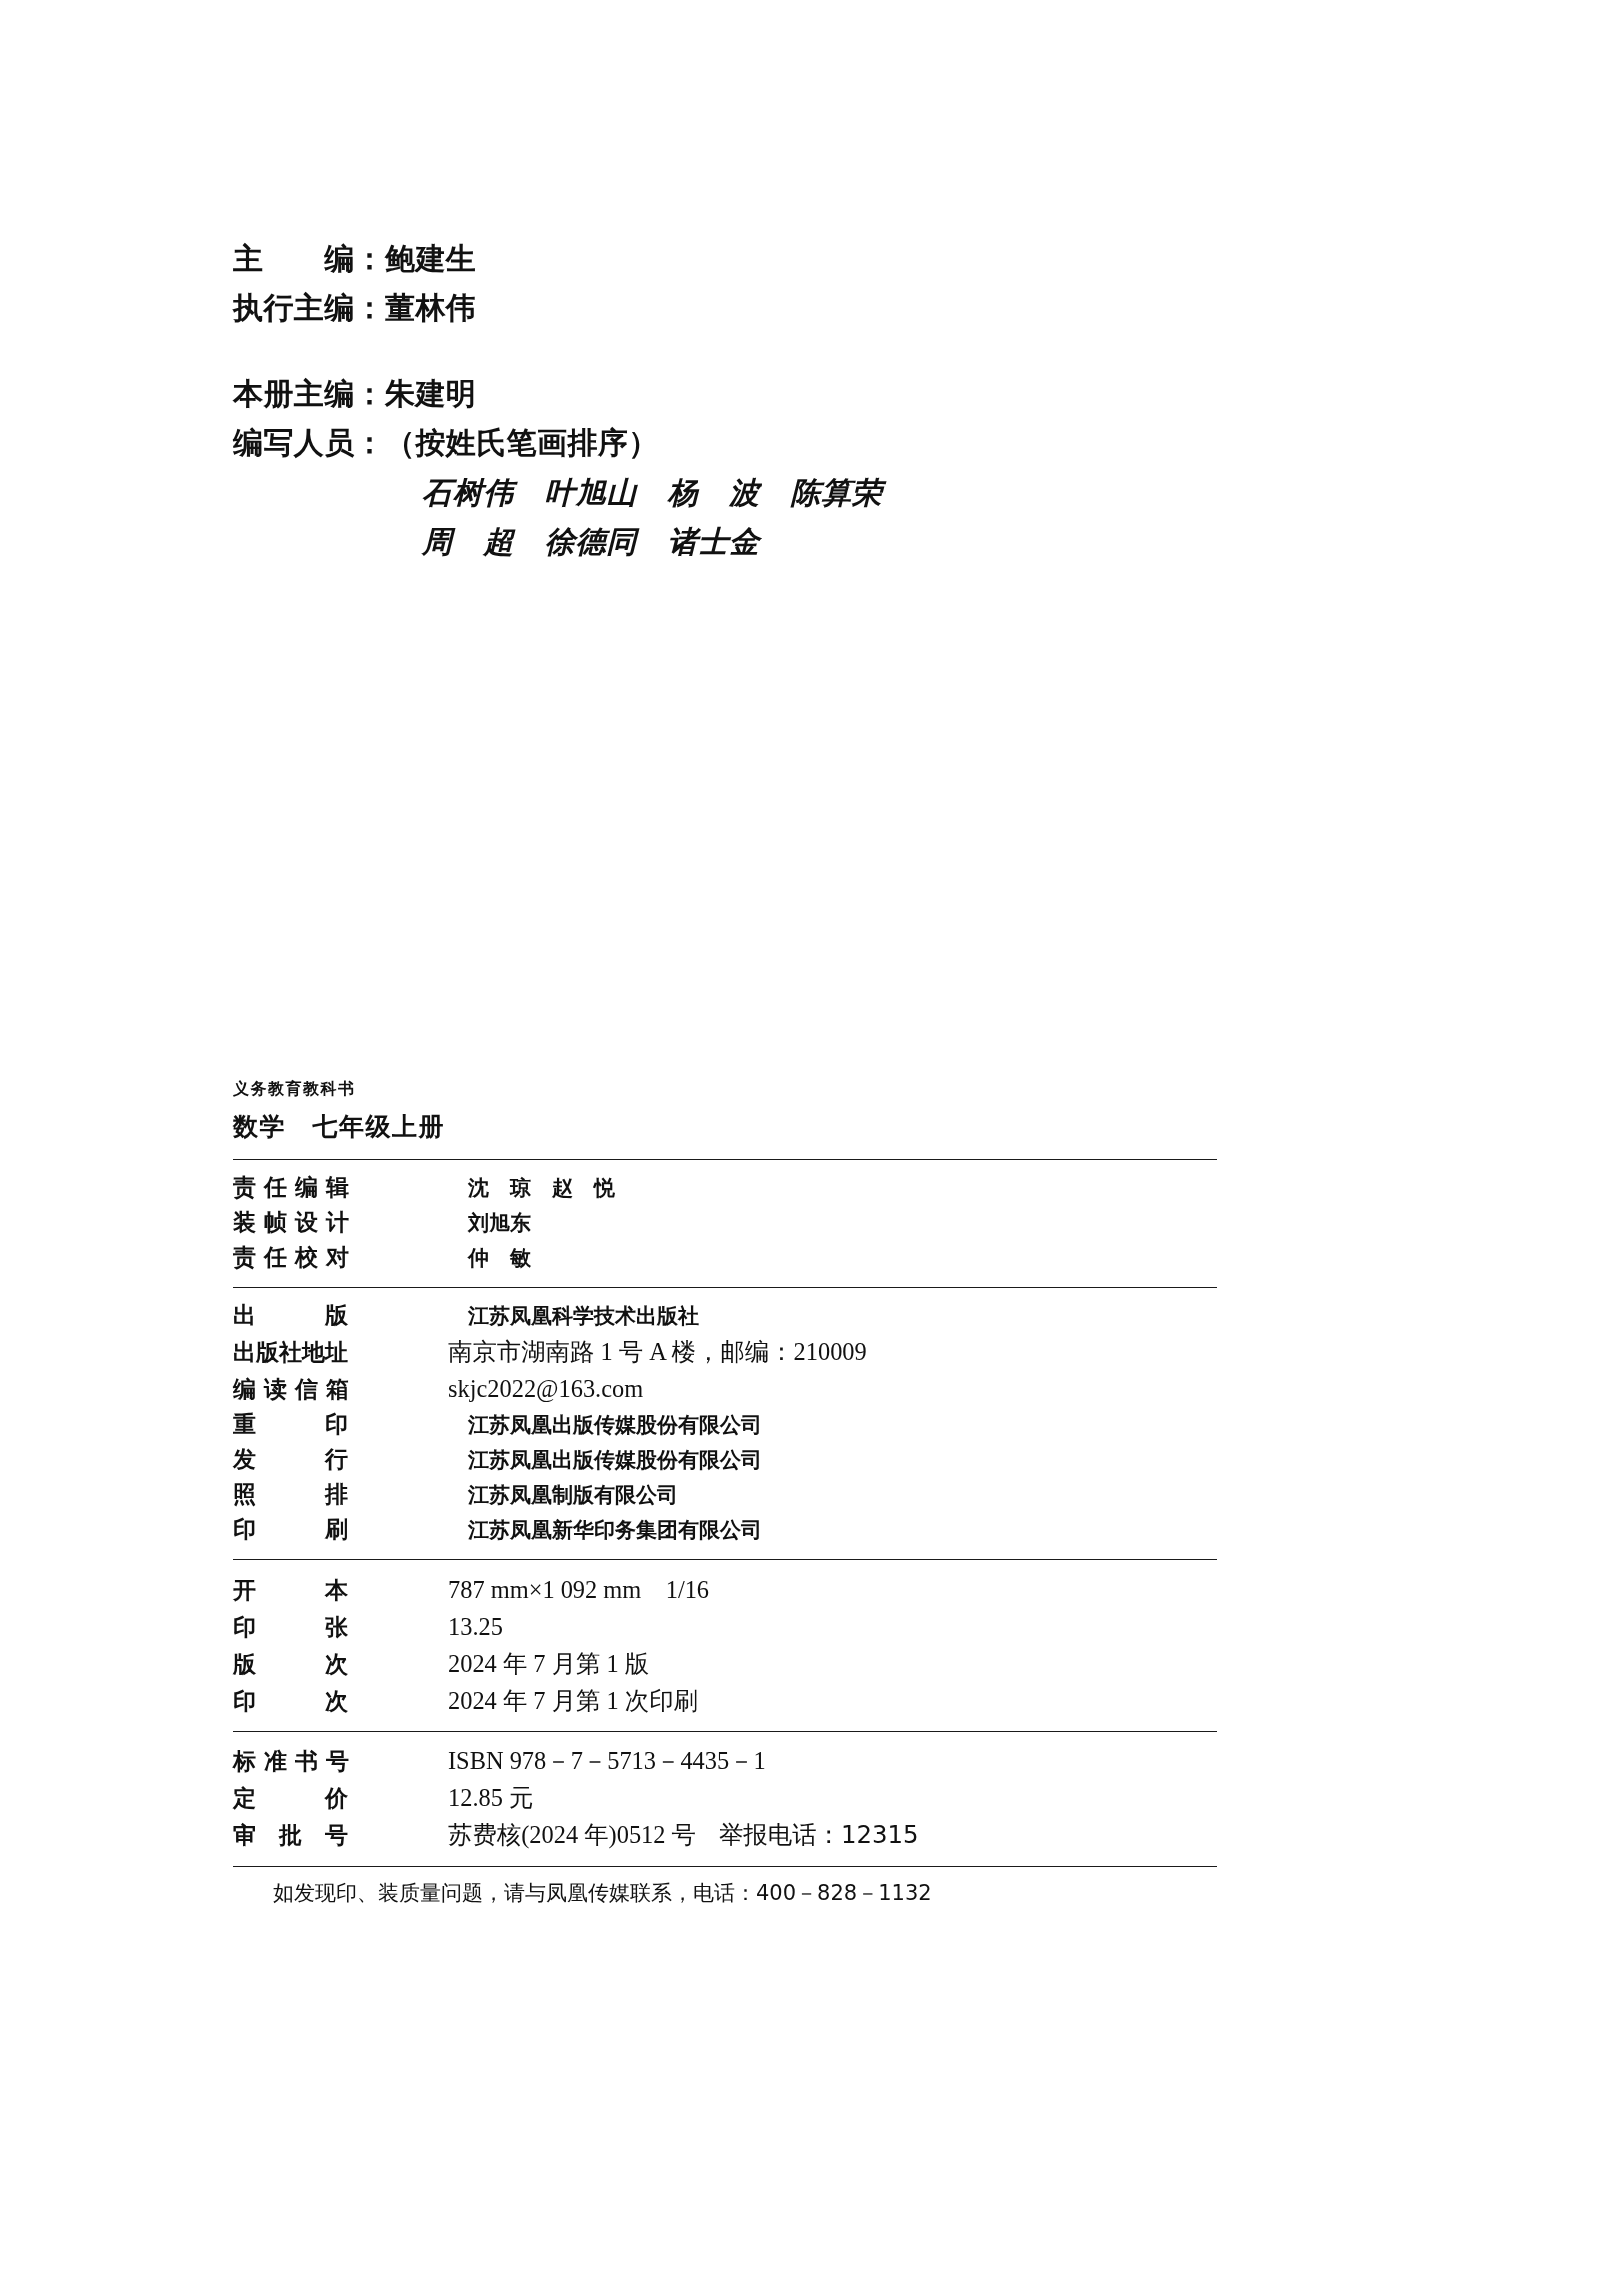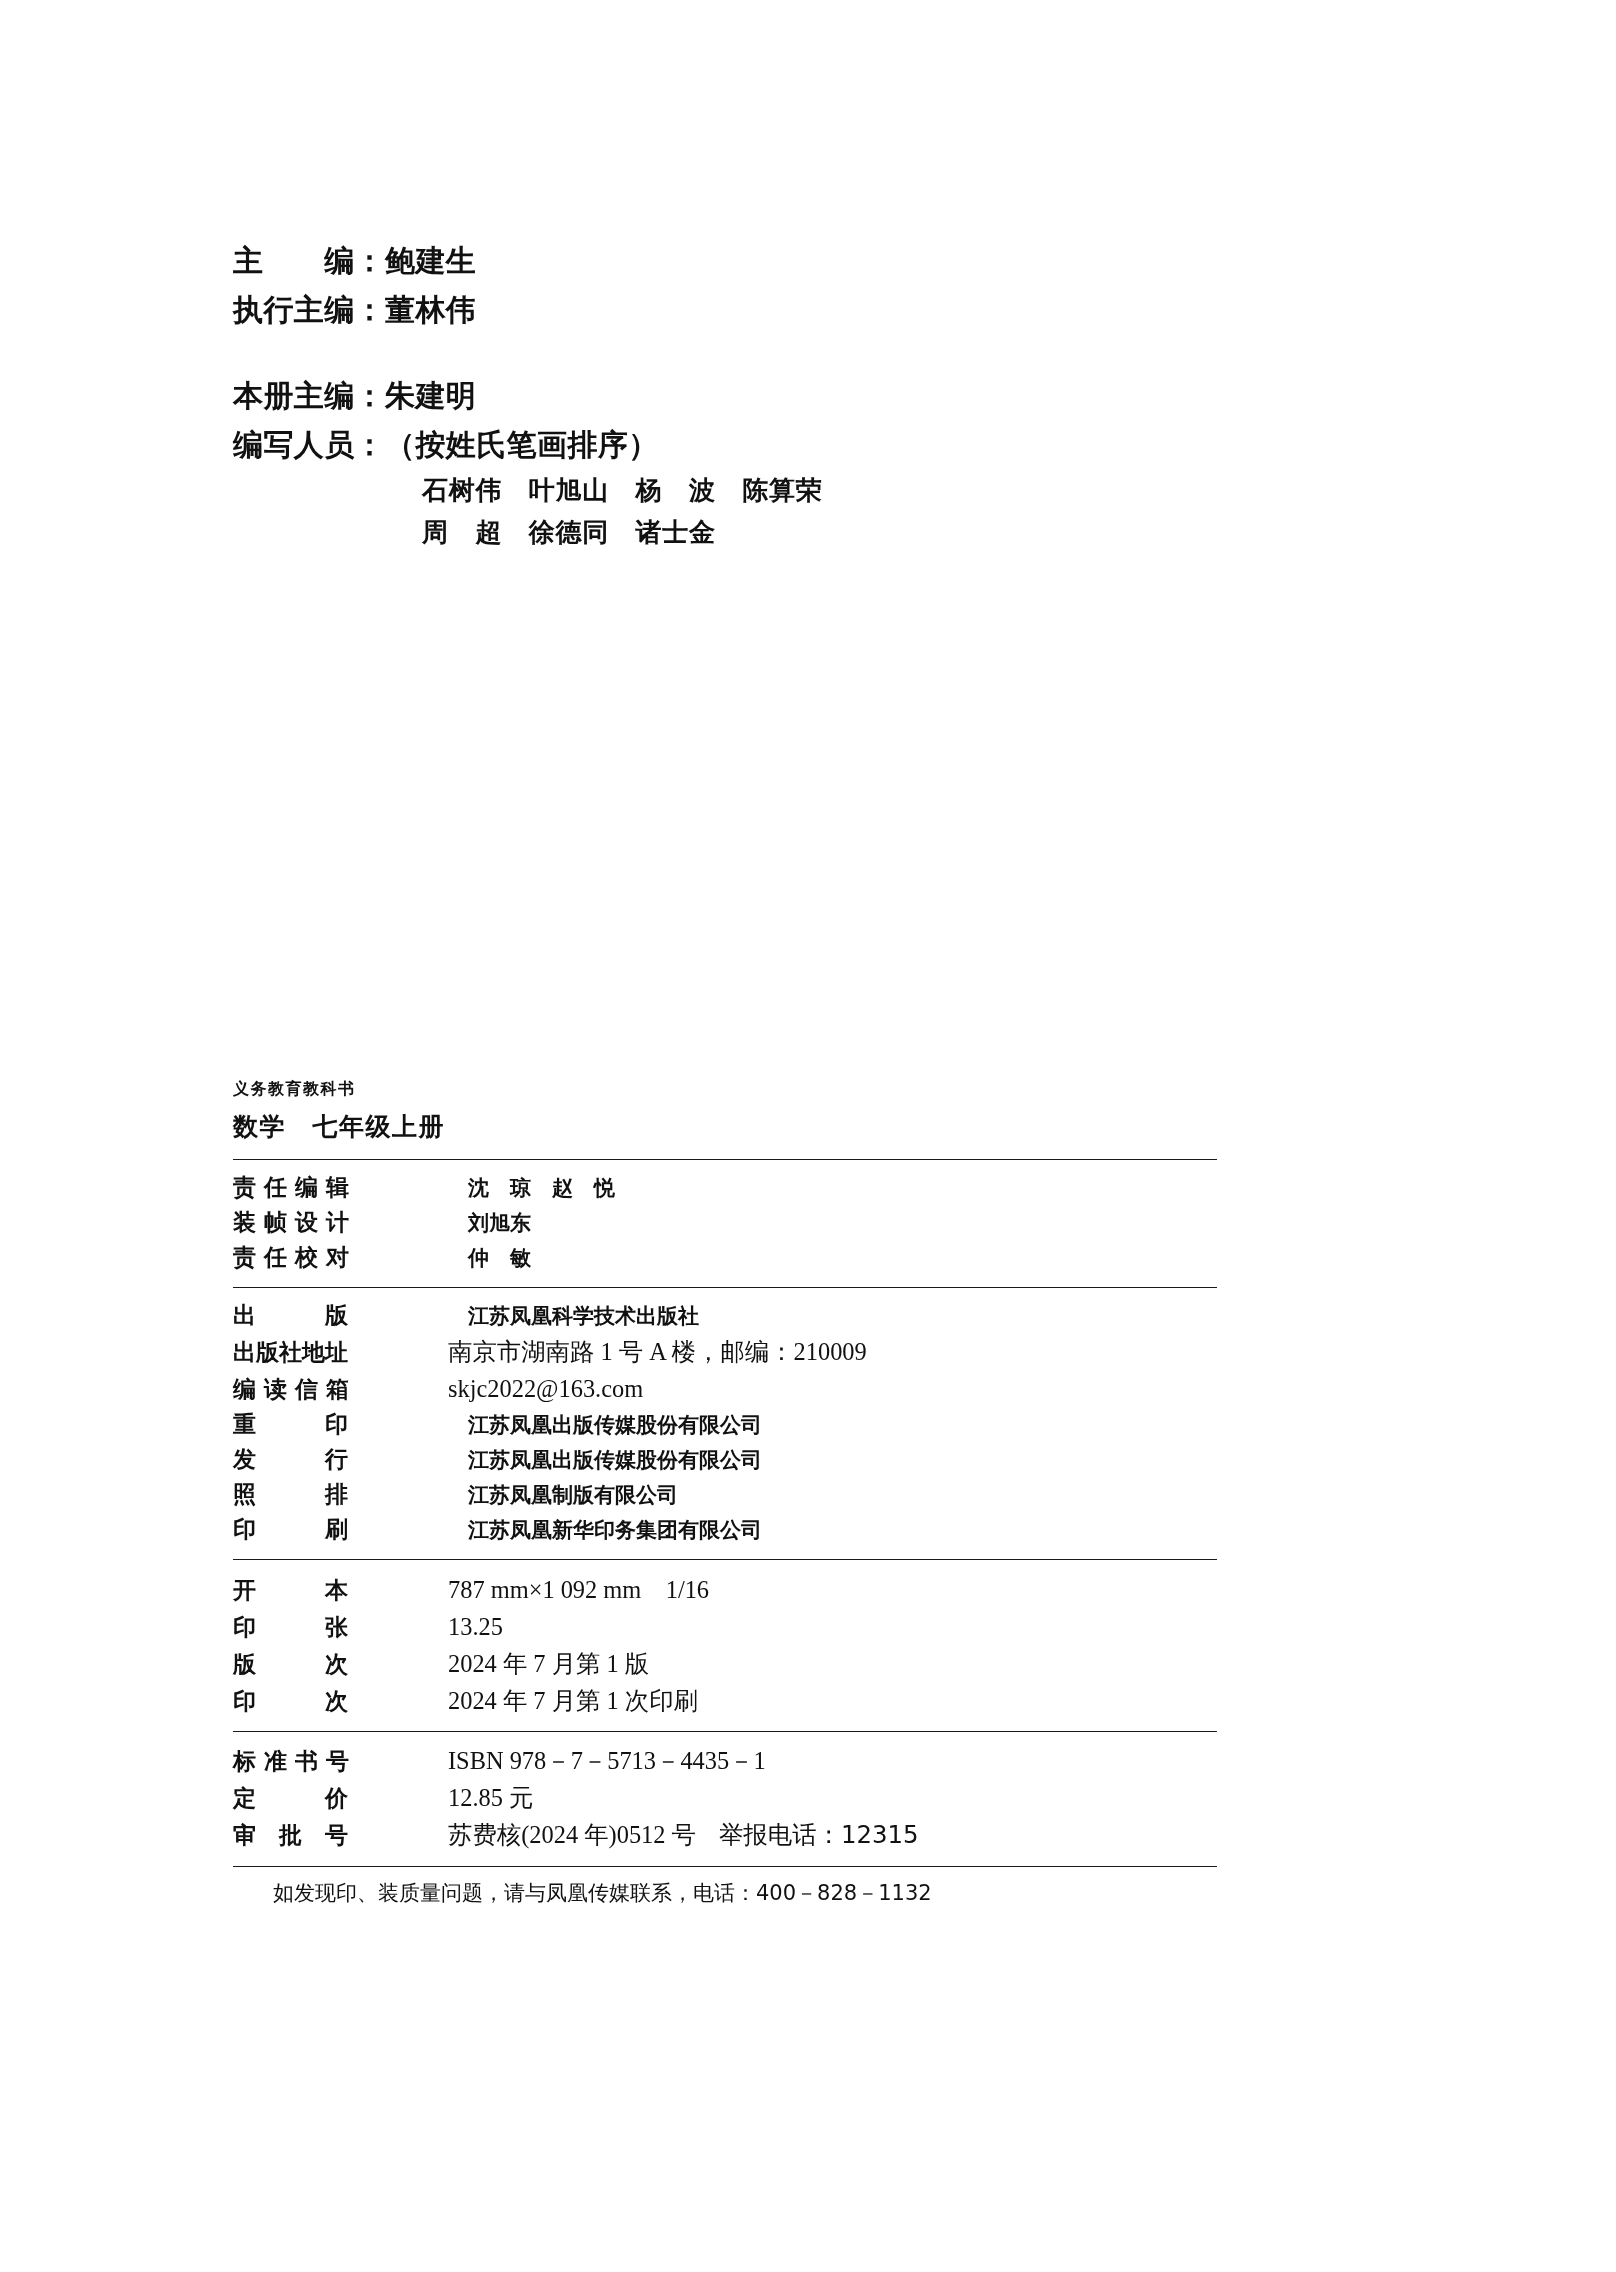--- a/index.html
+++ b/index.html
@@ -23,36 +23,37 @@
   }
 
   
   .credits {
     position: absolute;
     left: 233px;
     top: 237px;
     width: 1110px;
   }
   .cred-line {
-    font-family: Liberation Sans, sans-serif;
+    font-family: Liberation Mono, monospace;
     font-weight: bold;
     font-size: 30px;
     line-height: 1.62;
     white-space: pre;
     letter-spacing: 0.4px;
   }
   .cred-gap { height: 38px; }
   .cred-names {
     font-family: "DejaVu Sans", "Liberation Sans", sans-serif;
     font-weight: bold;
-    font-size: 26px;
+    font-size: 30px;
     line-height: 1.62;
     white-space: pre;
     padding-left: 189px;
     letter-spacing: 0.7px;
+    font-style: italic;
   }
 
   
   .colophon {
     position: absolute;
     left: 233px;
     top: 1077px;
     width: 984px;
   }
   .colophon-title {

